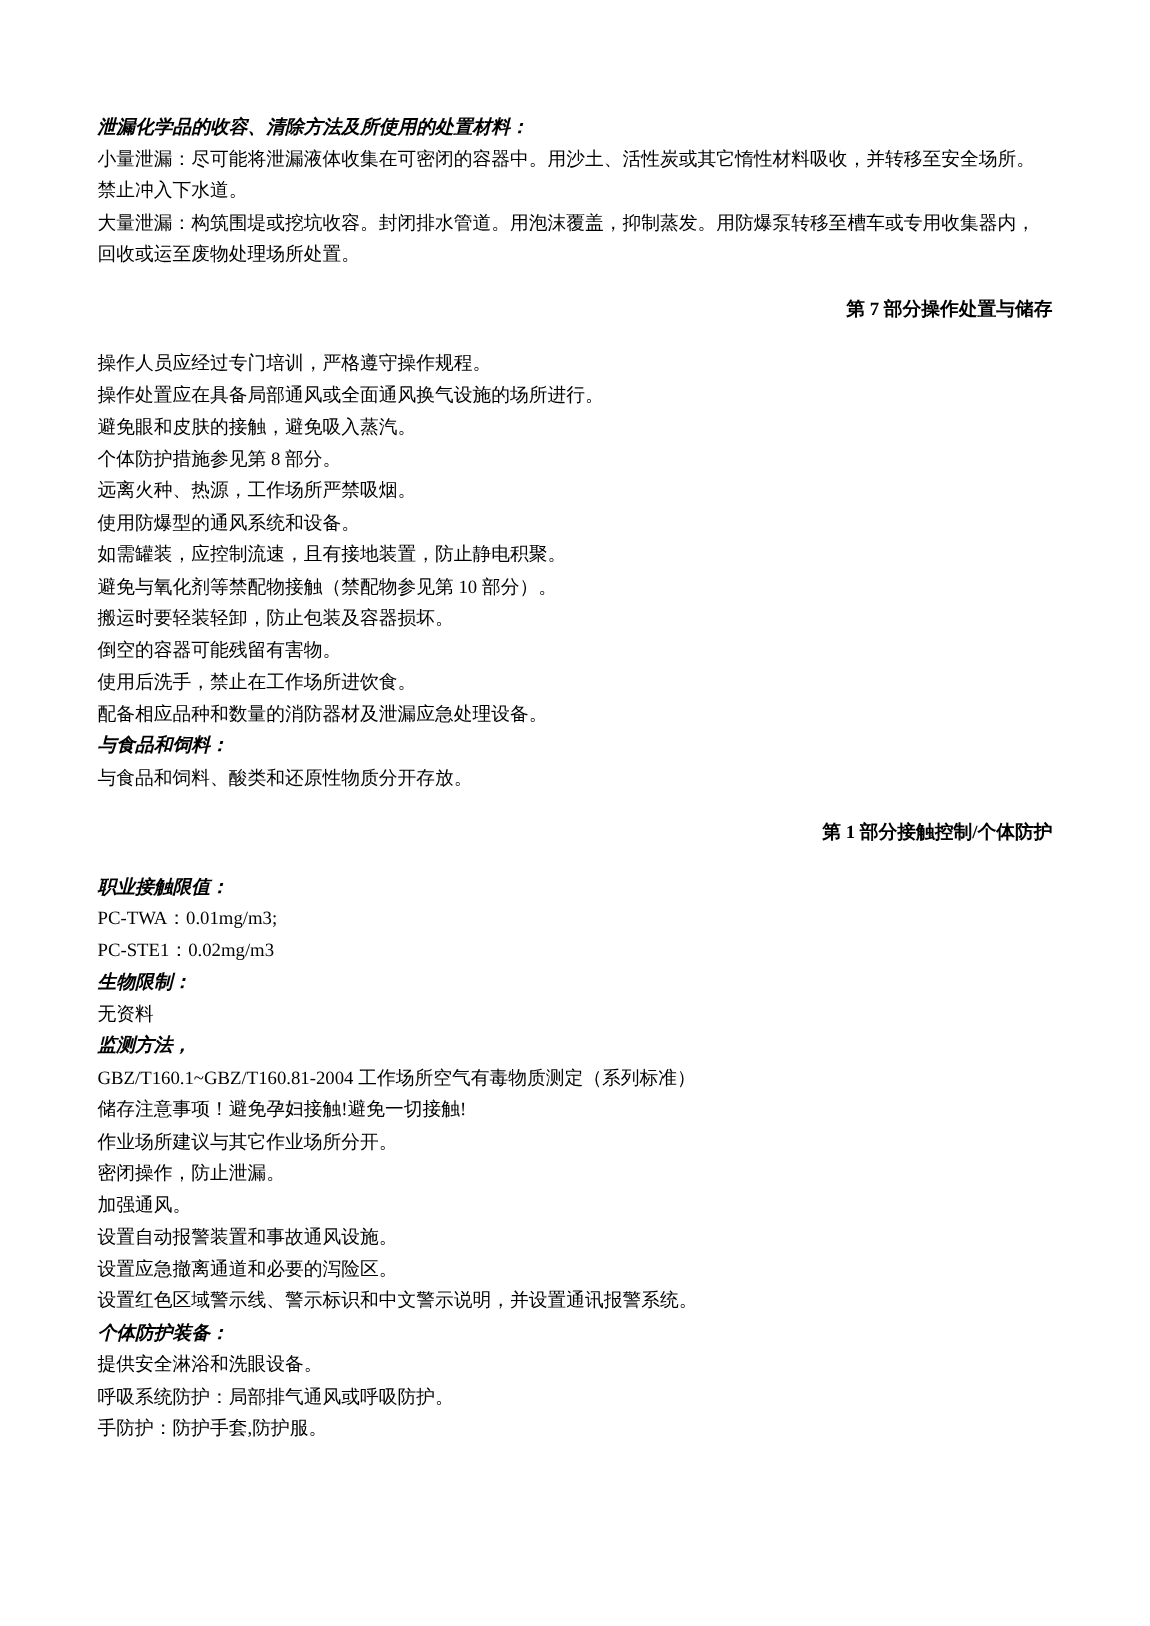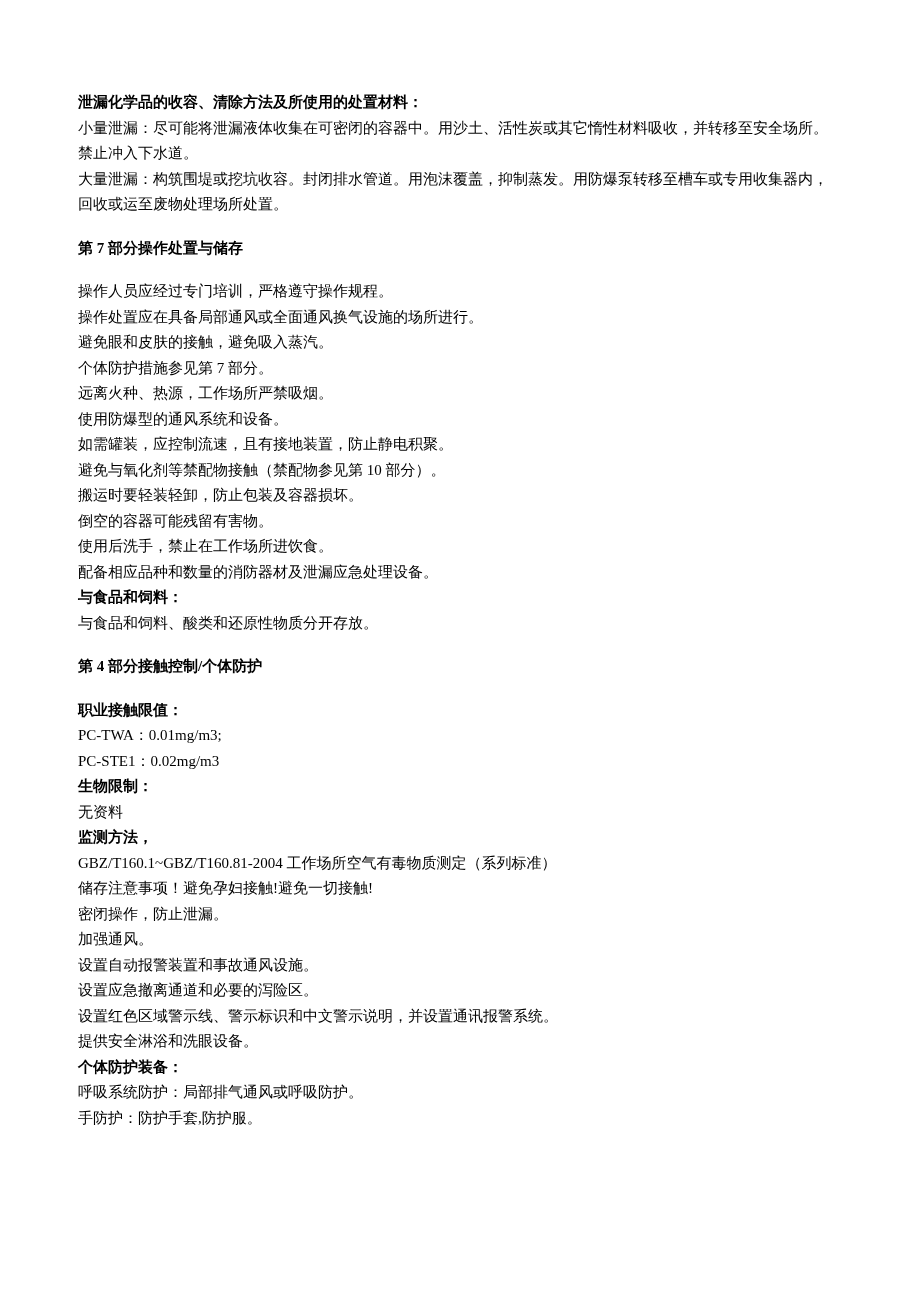--- a/index.html
+++ b/index.html
@@ -8,24 +8,25 @@
     line-height: 1.7;
     color: #000;
     background: #fff;
     margin: 0;
     padding: 90px 78px 60px 78px;
     width: 920px;
     box-sizing: border-box;
   }
   .bold {
     font-weight: bold;
+    font-style: italic;
   }
   .section-header {
     font-weight: bold;
-    text-align: left;
+    text-align: right;
     margin-top: 18px;
     margin-bottom: 18px;
   }
   .block {
     margin-bottom: 4px;
   }
   .para {
     margin: 0;
   }
 </style>
@@ -37,46 +38,47 @@
   <p class="para">小量泄漏：尽可能将泄漏液体收集在可密闭的容器中。用沙土、活性炭或其它惰性材料吸收，并转移至安全场所。禁止冲入下水道。</p>
   <p class="para">大量泄漏：构筑围堤或挖坑收容。封闭排水管道。用泡沫覆盖，抑制蒸发。用防爆泵转移至槽车或专用收集器内，回收或运至废物处理场所处置。</p>
 </div>
 
 <p class="section-header">第 7 部分操作处置与储存</p>
 
 <div class="block">
   <p class="para">操作人员应经过专门培训，严格遵守操作规程。</p>
   <p class="para">操作处置应在具备局部通风或全面通风换气设施的场所进行。</p>
   <p class="para">避免眼和皮肤的接触，避免吸入蒸汽。</p>
-  <p class="para">个体防护措施参见第 7 部分。</p>
+  <p class="para">个体防护措施参见第 8 部分。</p>
   <p class="para">远离火种、热源，工作场所严禁吸烟。</p>
   <p class="para">使用防爆型的通风系统和设备。</p>
   <p class="para">如需罐装，应控制流速，且有接地装置，防止静电积聚。</p>
   <p class="para">避免与氧化剂等禁配物接触（禁配物参见第 10 部分）。</p>
   <p class="para">搬运时要轻装轻卸，防止包装及容器损坏。</p>
   <p class="para">倒空的容器可能残留有害物。</p>
   <p class="para">使用后洗手，禁止在工作场所进饮食。</p>
   <p class="para">配备相应品种和数量的消防器材及泄漏应急处理设备。</p>
   <p class="para bold">与食品和饲料：</p>
   <p class="para">与食品和饲料、酸类和还原性物质分开存放。</p>
 </div>
 
-<p class="section-header">第 4 部分接触控制/个体防护</p>
+<p class="section-header">第 1 部分接触控制/个体防护</p>
 
 <div class="block">
   <p class="para bold">职业接触限值：</p>
   <p class="para">PC-TWA：0.01mg/m3;</p>
   <p class="para">PC-STE1：0.02mg/m3</p>
   <p class="para bold">生物限制：</p>
   <p class="para">无资料</p>
   <p class="para bold">监测方法，</p>
   <p class="para">GBZ/T160.1~GBZ/T160.81-2004 工作场所空气有毒物质测定（系列标准）</p>
   <p class="para">储存注意事项！避免孕妇接触!避免一切接触!</p>
+  <p class="para">作业场所建议与其它作业场所分开。</p>
   <p class="para">密闭操作，防止泄漏。</p>
   <p class="para">加强通风。</p>
   <p class="para">设置自动报警装置和事故通风设施。</p>
   <p class="para">设置应急撤离通道和必要的泻险区。</p>
   <p class="para">设置红色区域警示线、警示标识和中文警示说明，并设置通讯报警系统。</p>
+  <p class="para bold">个体防护装备：</p>
   <p class="para">提供安全淋浴和洗眼设备。</p>
-  <p class="para bold">个体防护装备：</p>
   <p class="para">呼吸系统防护：局部排气通风或呼吸防护。</p>
   <p class="para">手防护：防护手套,防护服。</p>
 </div>
 
 </body></html>

